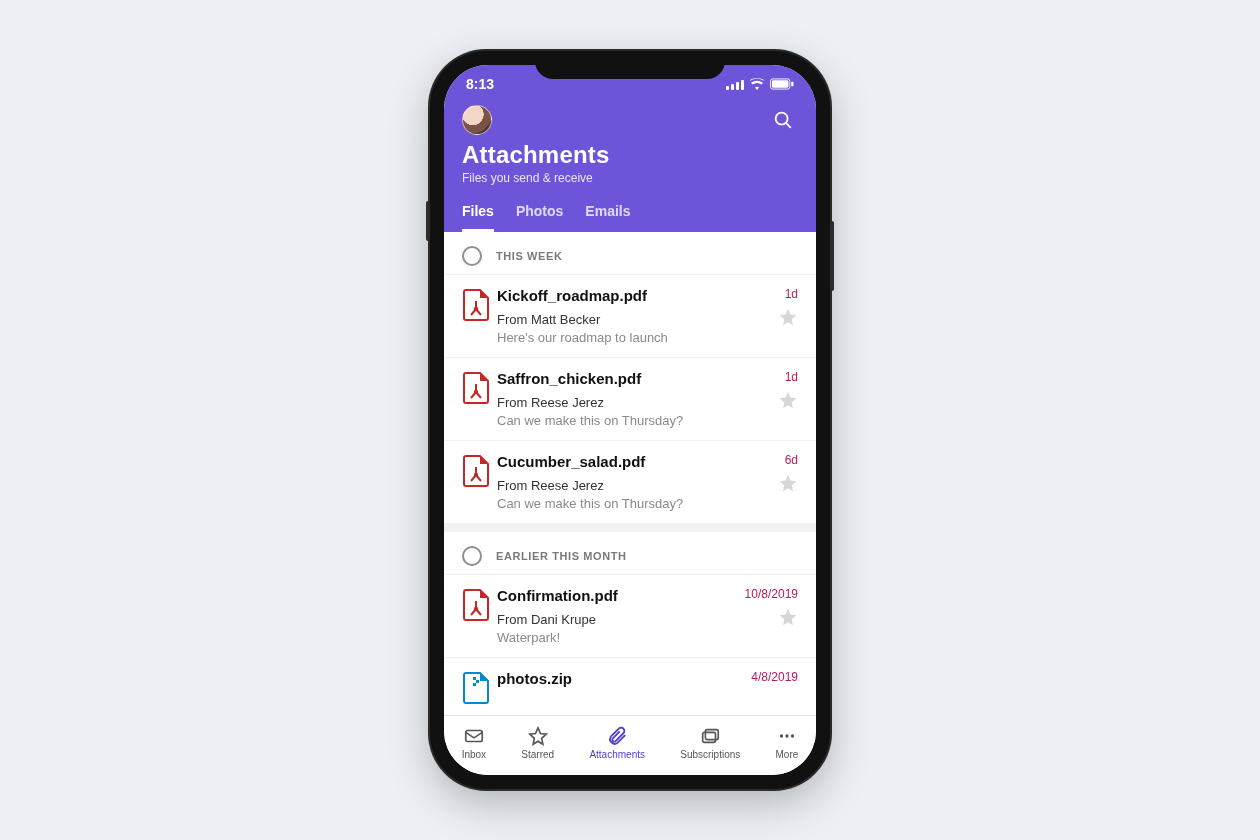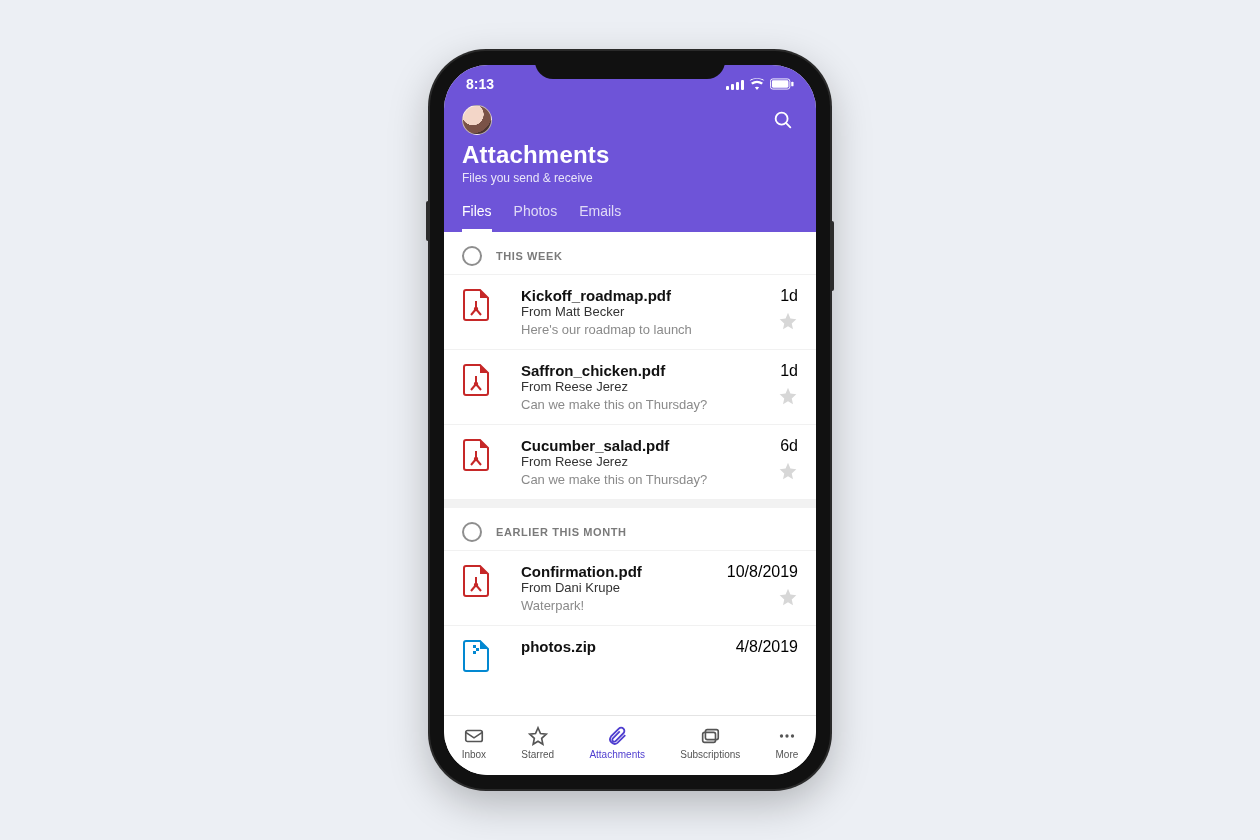--- a/index.html
+++ b/index.html
@@ -82,21 +82,21 @@
     width:30px;height:30px;border-radius:50%;
     background: radial-gradient(circle at 35% 30%, #f3d6c8 0 40%, #7a5247 41% 70%, #4b3530 71% 100%);
     border:1px solid rgba(255,255,255,.6);
   }
   .search-btn{background:none;border:none;color:#fff;padding:4px}
   .titleblock{padding:2px 18px 10px}
   .titleblock h1{font-size:24px;font-weight:800;letter-spacing:.2px}
   .titleblock .sub{font-size:12px;opacity:.85;margin-top:2px}
   .tabs{display:flex;gap:22px;padding:0 18px}
   .tab{
-    font-size:14px;font-weight:400;opacity:.78;padding:8px 0 10px;
+    font-size:14px;font-weight:700;opacity:.78;padding:8px 0 10px;
     border-bottom:3px solid transparent;cursor:pointer;
   }
   .tab.active{opacity:1;border-bottom-color:#fff}
 
   
   .body{flex:1 1 auto;overflow:hidden;background:#fff}
   .section-head{
     display:flex;align-items:center;gap:14px;
     padding:14px 18px 8px;
     border-bottom:1px solid #f1f1f1;
@@ -104,30 +104,30 @@
   .sect-sep{height:8px;background:#f2f2f2}
   .sel-circle{
     width:20px;height:20px;border-radius:50%;
     border:2px solid #8e8e8e;background:#fff;flex:0 0 auto;
   }
   .sect-label{
     font-size:11px;letter-spacing:.6px;font-weight:700;color:#7a7a7a;
     text-transform:uppercase;
   }
   .row{
-    display:flex;gap:31px;padding:12px 18px;
+    display:flex;gap:7px;padding:12px 18px;
     border-bottom:1px solid #f1f1f1;
   }
   .fileicon{width:28px;flex:0 0 28px;display:flex;align-items:flex-start;justify-content:center;padding-top:2px}
   .rowmain{flex:1 1 auto;min-width:0}
   .fname{font-size:15px;font-weight:800;color:#111}
-  .ffrom{font-size:13px;color:#333;margin-top:0}
+  .ffrom{font-size:13px;color:#333;margin-top:8px}
   .fsnip{font-size:13px;color:#8a8a8a;margin-top:3px}
   .rowmeta{flex:0 0 auto;text-align:right;display:flex;flex-direction:column;align-items:flex-end;gap:6px}
-  .ftime{font-size:16px;color:#000000}
+  .ftime{font-size:12px;color:#be185d}
   .star{color:#d7d7d7}
 
   
   .nav{
     flex:0 0 auto;
     display:flex;justify-content:space-around;align-items:center;
     height:60px;border-top:1px solid #e4e4e4;background:#fff;
     padding-bottom:6px;
   }
   .navitem{

